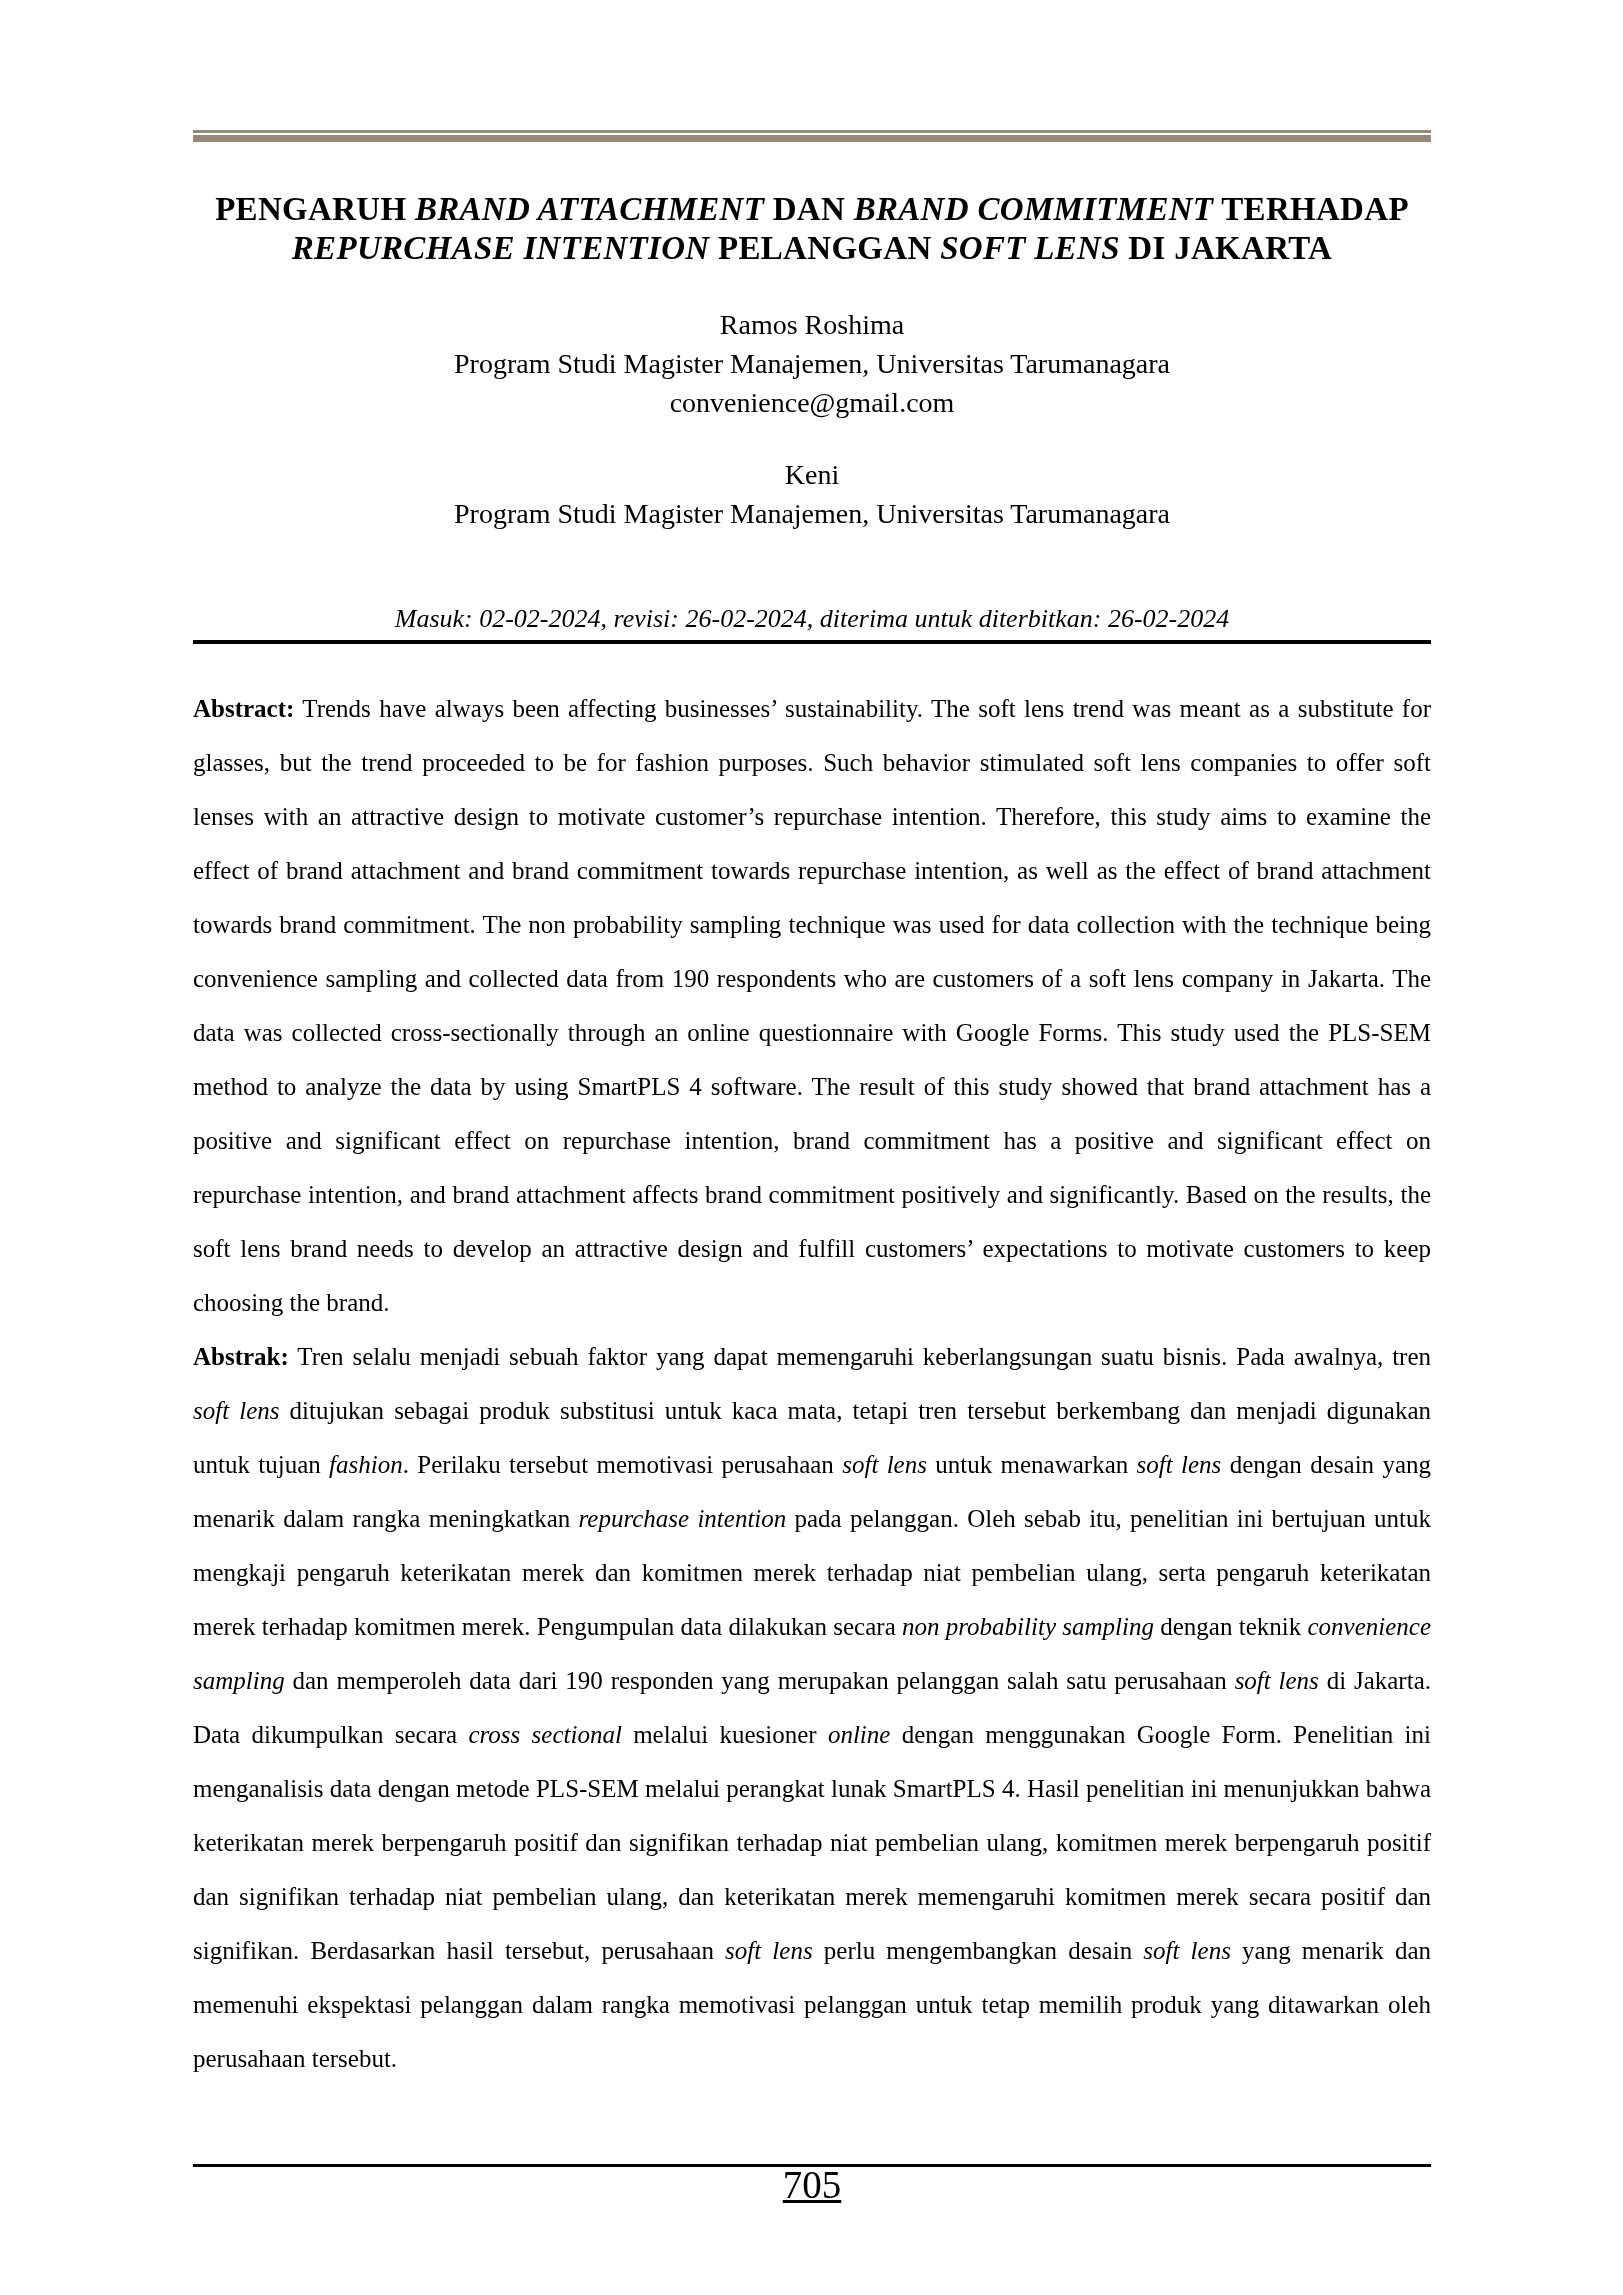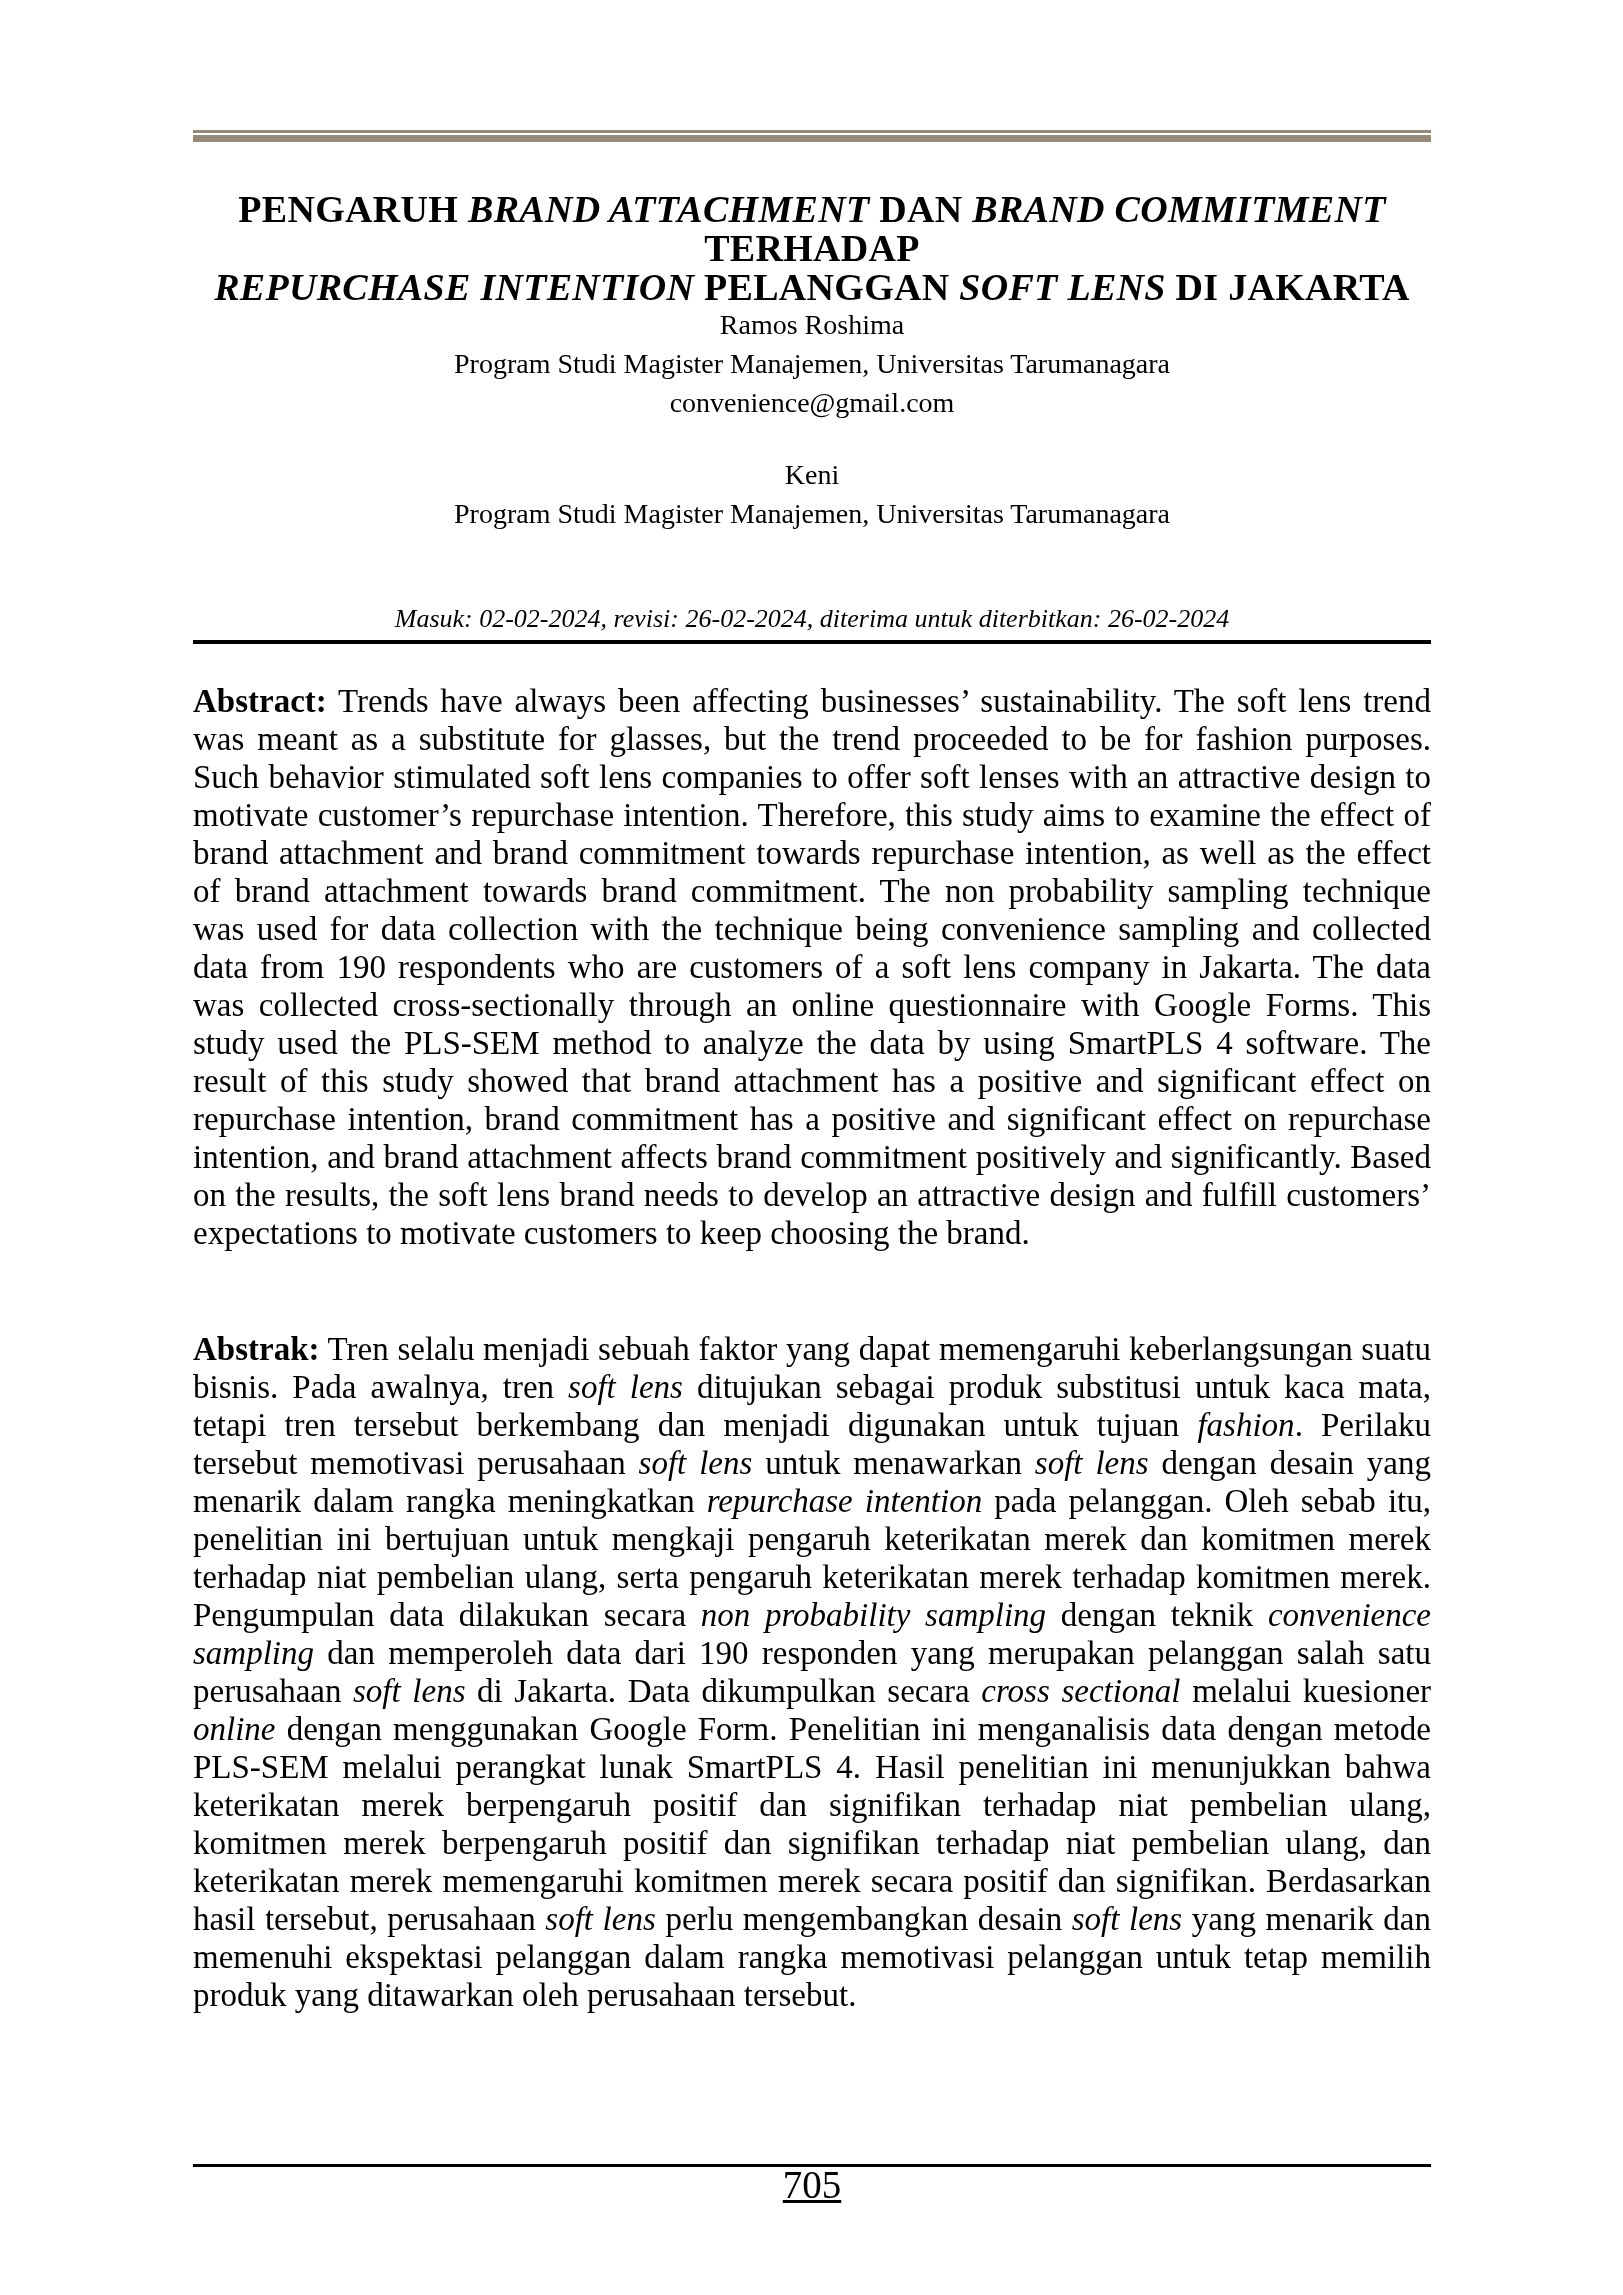--- a/index.html
+++ b/index.html
@@ -16,42 +16,42 @@
   .col { left: 193px; width: 1238px; }
 
   .rule-thin-tan  { top: 130px; height: 2.7px;  background: #978a79; }
   .rule-thick-tan { top: 135px; height: 7px; background: #978a79; }
   .rule-black     { top: 640px; height: 3.8px; background: #000000; }
   .footer-rule    { top: 2164px; height: 2.7px; background: #000000; }
 
   .title-block {
     top: 190px;
     text-align: center;
-    font-size: 38px;
+    font-size: 33px;
     line-height: 39px;
     letter-spacing: 0.3px;
   }
   .author-block {
     text-align: center;
     font-size: 28px;
     line-height: 39px;
   }
   .author-block-1 { top: 305px; }
   .author-block-2 { top: 455px; }
 
   .dates-line {
     top: 602px;
     text-align: center;
     font-size: 26px;
     line-height: 34px;
   }
 
   .body-text {
-    font-size: 33px;
-    line-height: 38px;
+    font-size: 25px;
+    line-height: 54px;
   }
   .abstract-en { top: 682px; }
   .abstract-id { top: 1330px; }
   .just { text-align: justify; }
   .kw-line { text-align: left; }
 
   .page-number-block {
     top: 2166px;
     text-align: center;
     font-size: 39px;

